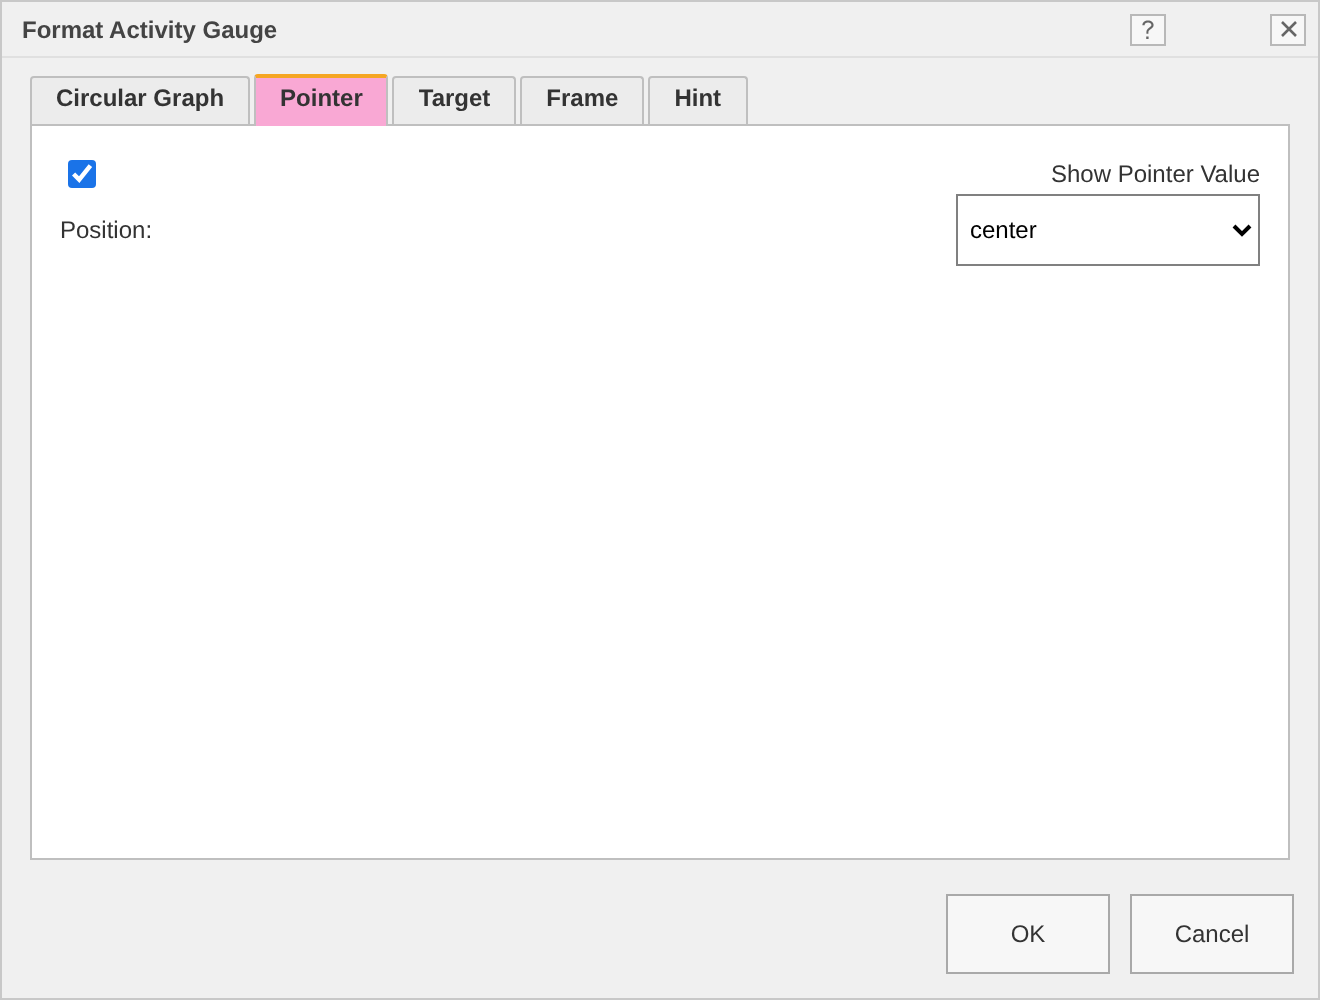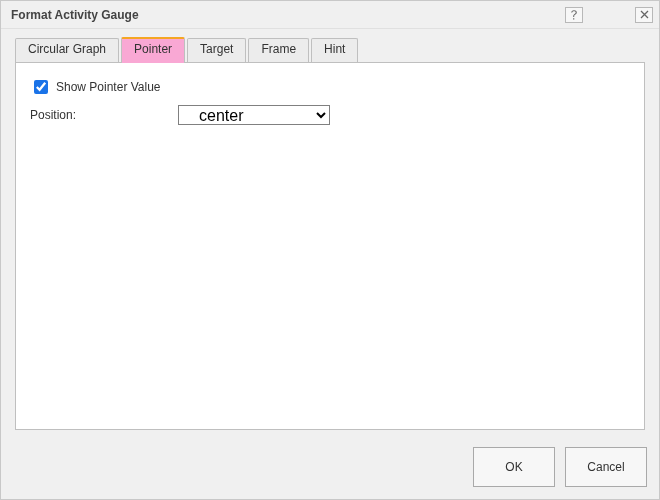--- a/index.html
+++ b/index.html
@@ -66,20 +66,21 @@
     padding: 4px 12px 20px 12px;
     margin-right: 2px;
     margin-top: 2px;
     color: #333;
     cursor: default;
     position: relative;
     border-top-left-radius: 2px;
     border-top-right-radius: 2px;
     height: 22px;
     line-height: 13px;
+    font-weight: bold;
   }
   .tab.active {
     background: #f9a8d4;
     border-top: 2px solid #f5a623;
     margin-top: 0;
     height: 25px;
     z-index: 2;
     padding-top: 4px;
   }
   .tabpanel {
@@ -88,40 +89,41 @@
     flex: 1;
     padding: 14px 14px;
     position: relative;
     top: -1px;
   }
   .row {
     display: flex;
     align-items: center;
     margin-bottom: 8px;
     height: 20px;
+    justify-content: space-between;
   }
   .row label {
     color: #333;
   }
   .checkbox {
     width: 14px;
     height: 14px;
     margin-right: 8px;
     accent-color: #1a73e8;
   }
   .field-label {
     width: 148px;
   }
   .select {
     width: 152px;
-    height: 20px;
+    height: 36px;
     border: 1px solid #808080;
     background: #fff;
-    font-size: 16px;
-    padding-left: 16px;
+    font-size: 12px;
+    padding-left: 2px;
   }
   .footer {
     display: flex;
     justify-content: flex-end;
     gap: 10px;
     padding: 8px 12px 12px 12px;
   }
   .btn {
     min-width: 82px;
     height: 40px;

